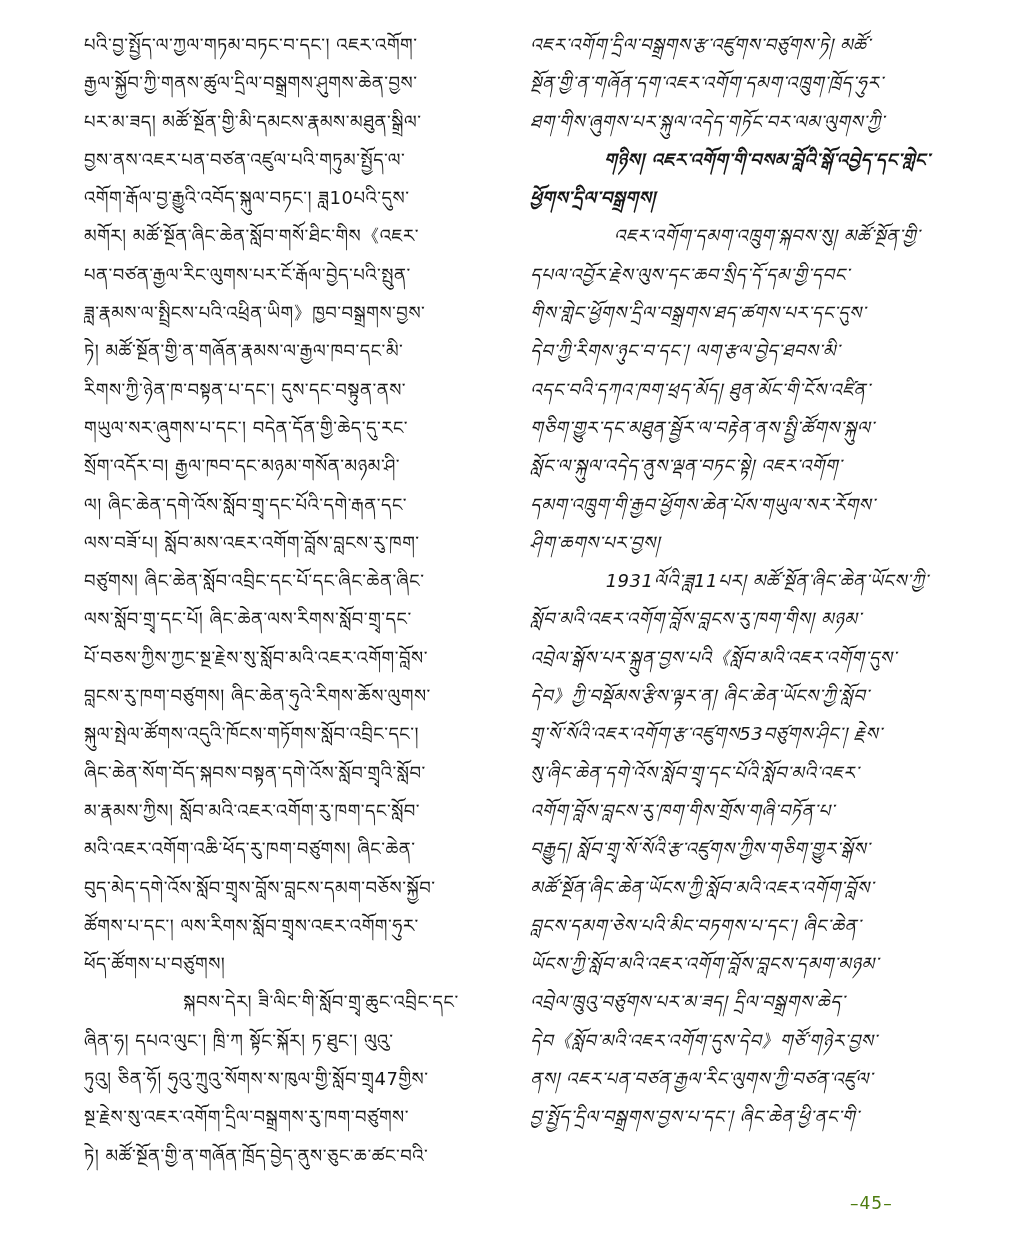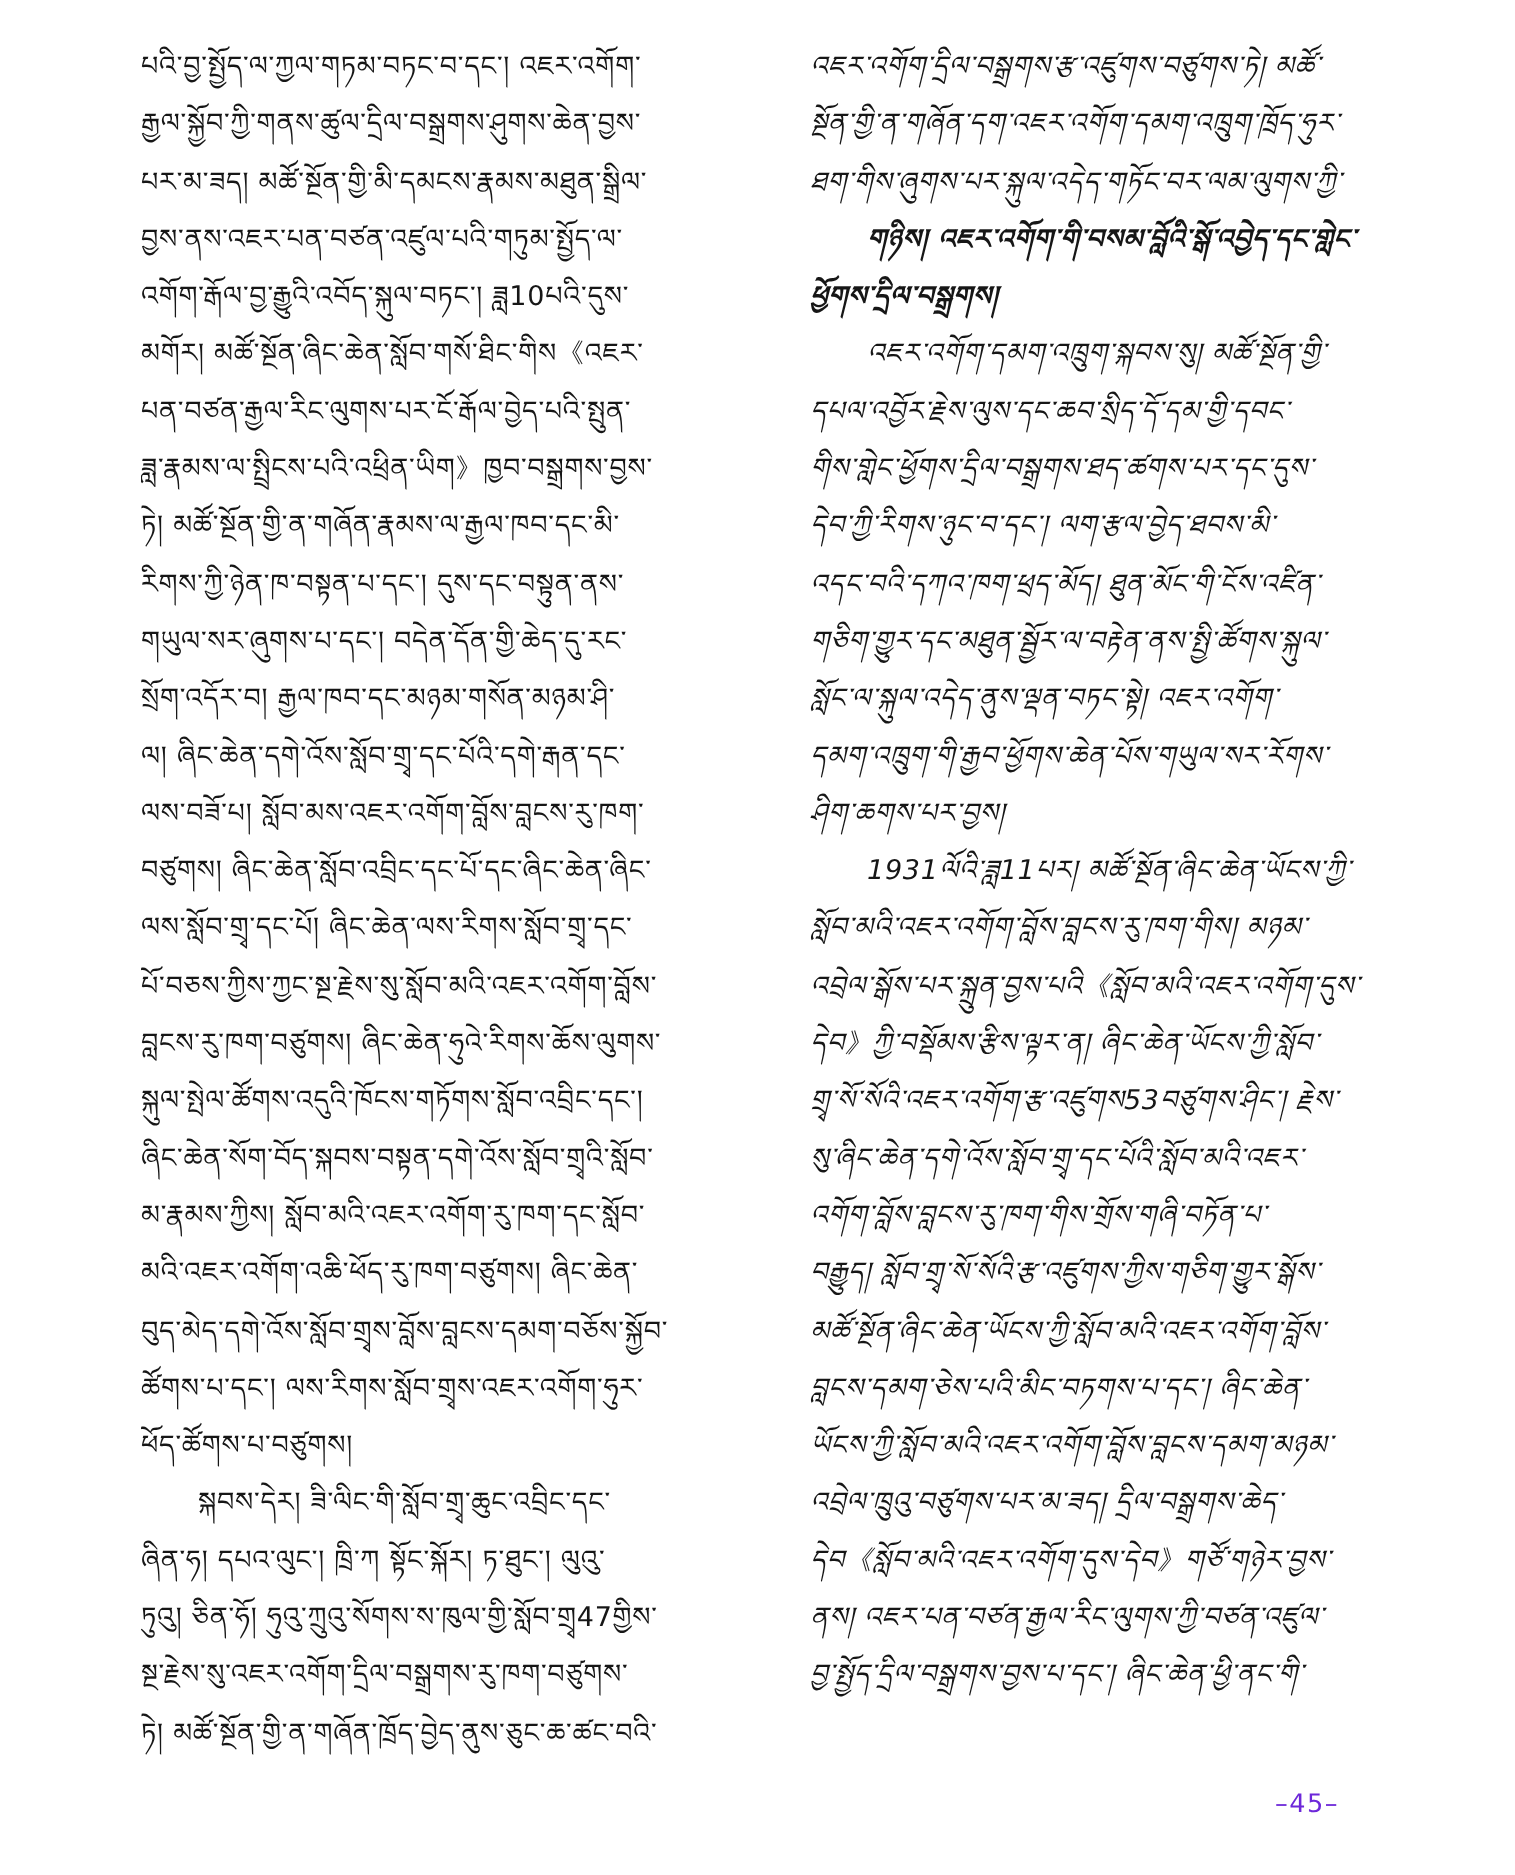--- a/index.html
+++ b/index.html
@@ -2,33 +2,33 @@
 <html><head>
 <meta charset="utf-8">
 <style>
   html,body{margin:0;padding:0;}
   body{
     width:1010px;height:1250px;background:#ffffff;
     font-family:"DejaVu Sans","Liberation Sans",sans-serif;
     color:#161616;
   }
   .page{position:relative;width:1010px;height:1250px;background:#ffffff;overflow:hidden;}
-  .column{position:absolute;top:26px;width:436px;margin-left:10px;}
+  .column{position:absolute;top:26px;width:436px;}
   #col-left{left:84px;}
   #col-right{left:530px;font-style:italic;}
   .tline{
     height:38.3px;line-height:38.3px;font-size:18px;
     white-space:nowrap;overflow:hidden;
     letter-spacing:0.5px;
   }
-  .in{text-indent:38px;}
+  .in{text-indent:38px;text-align:center;}
   .bold{font-weight:bold;}
   .page-number{
     position:absolute;left:850px;top:1193px;
-    font-size:17px;letter-spacing:1px;color:#6d28d9;
+    font-size:17px;letter-spacing:1px;color:#4d7c0f;
   }
 </style>
 </head>
 <body>
 
 <div class="page">
   <div class="column" id="col-left">
       <div class="tline">པའི་བྱ་སྤྱོད་ལ་ཀྱལ་གཏམ་བཏང་བ་དང་། འཇར་འགོག་</div>
       <div class="tline">རྒྱལ་སྐྱོབ་ཀྱི་གནས་ཚུལ་དྲིལ་བསྒྲགས་ཤུགས་ཆེན་བྱས་</div>
       <div class="tline">པར་མ་ཟད། མཚོ་སྔོན་གྱི་མི་དམངས་རྣམས་མཐུན་སྒྲིལ་</div>

